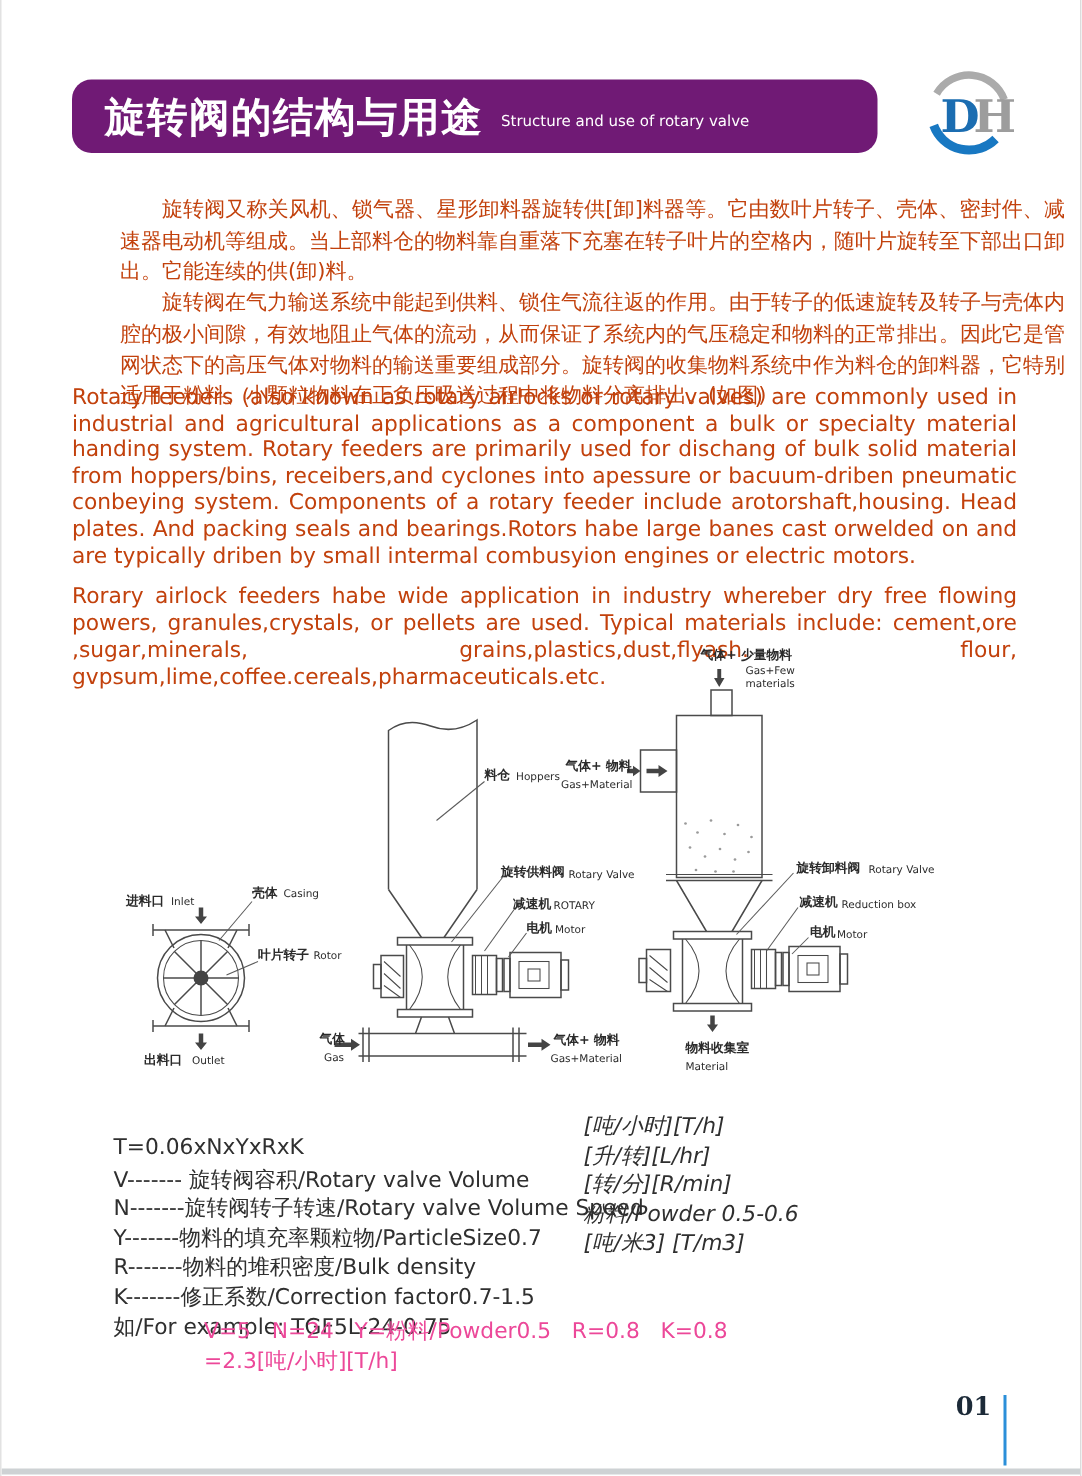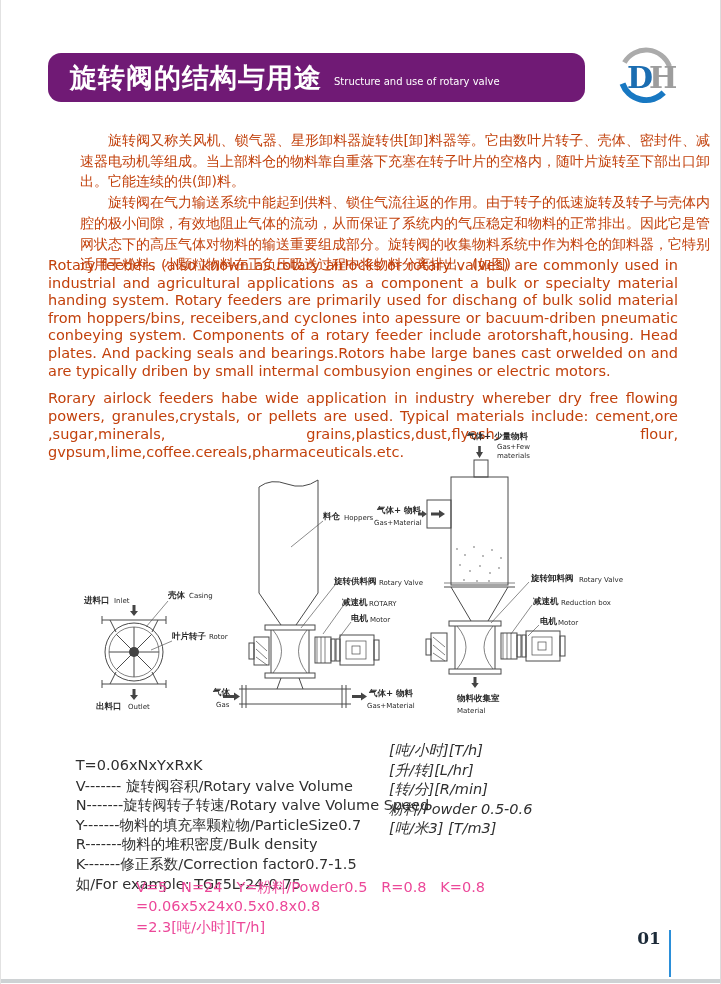--- a/index.html
+++ b/index.html
@@ -240,21 +240,20 @@
       <span class="calc-right"></span>
     </div>
     <div class="calc-row">
       <span>如/For example: TGF5L-24-0.75</span>
       <span class="calc-right"></span>
     </div>
   </div>
 
   <div class="calc-examples">
     <div>V=5   N=24   Y=粉料/Powder0.5   R=0.8   K=0.8</div>
-    <div>=0.06x5x24x0.5x0.8x0.8</div>
     <div>=2.3[吨/小时][T/h]</div>
   </div>
 
   <div class="page-number">01</div>
   <div class="page-rule"></div>
   <div class="bottom-bar"></div>
 
 </div>
 
 </body></html>

